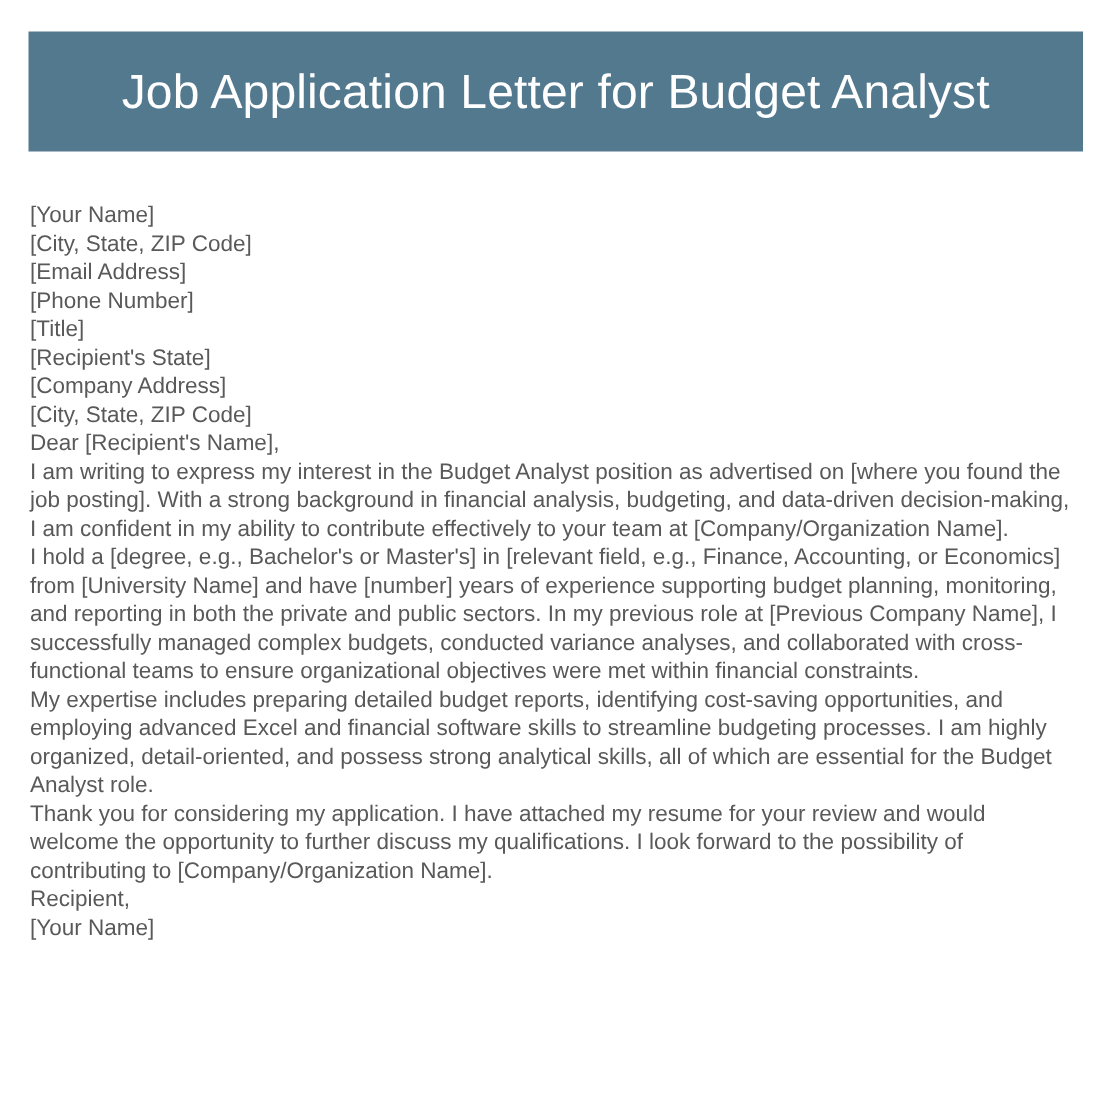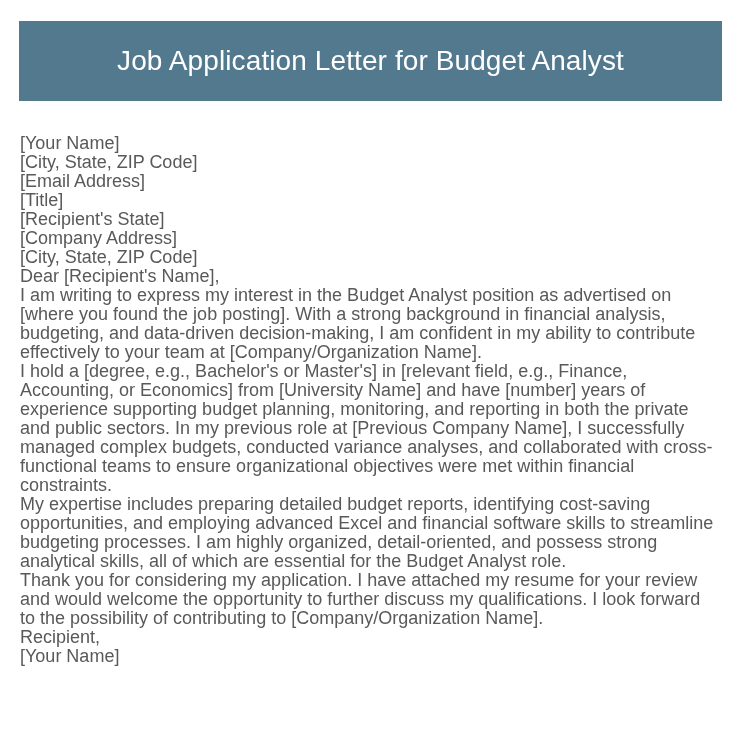--- a/index.html
+++ b/index.html
@@ -27,39 +27,39 @@
     width: 703px;
     height: 80px;
     background: #53798f;
     display: flex;
     align-items: center;
     justify-content: center;
   }
   .header-title {
     color: #ffffff;
     font-family: "Liberation Sans", sans-serif;
-    font-size: 28px;
+    font-size: 32px;
     font-weight: normal;
     line-height: 28px;
     letter-spacing: 0.1px;
     text-align: center;
     margin: 0;
     white-space: nowrap;
   }
   .letter-body {
     position: absolute;
     left: 20px;
     top: 134px;
     width: 702px;
   }
   .letter-line,
   .letter-para {
     color: #595959;
     font-family: "Liberation Sans", sans-serif;
-    font-size: 18px;
+    font-size: 15px;
     line-height: 19px;
     margin: 0;
     padding: 0;
     text-align: left;
     word-wrap: break-word;
   }
   .letter-para {
     width: 700px;
   }
 </style>
@@ -71,20 +71,21 @@
   <div class="header-banner">
     <h1 class="header-title">Job Application Letter for Budget Analyst</h1>
   </div>
 
   <div class="letter-body">
 
     <div>
       <div class="letter-line">[Your Name]</div>
       <div class="letter-line">[City, State, ZIP Code]</div>
       <div class="letter-line">[Email Address]</div>
+      <div class="letter-line">[Phone Number]</div>
       <div class="letter-line">[Title]</div>
     </div>
 
     <div>
       <div class="letter-line">[Recipient's State]</div>
       <div class="letter-line">[Company Address]</div>
       <div class="letter-line">[City, State, ZIP Code]</div>
     </div>
 
     <div class="letter-line">Dear [Recipient's Name],</div>

